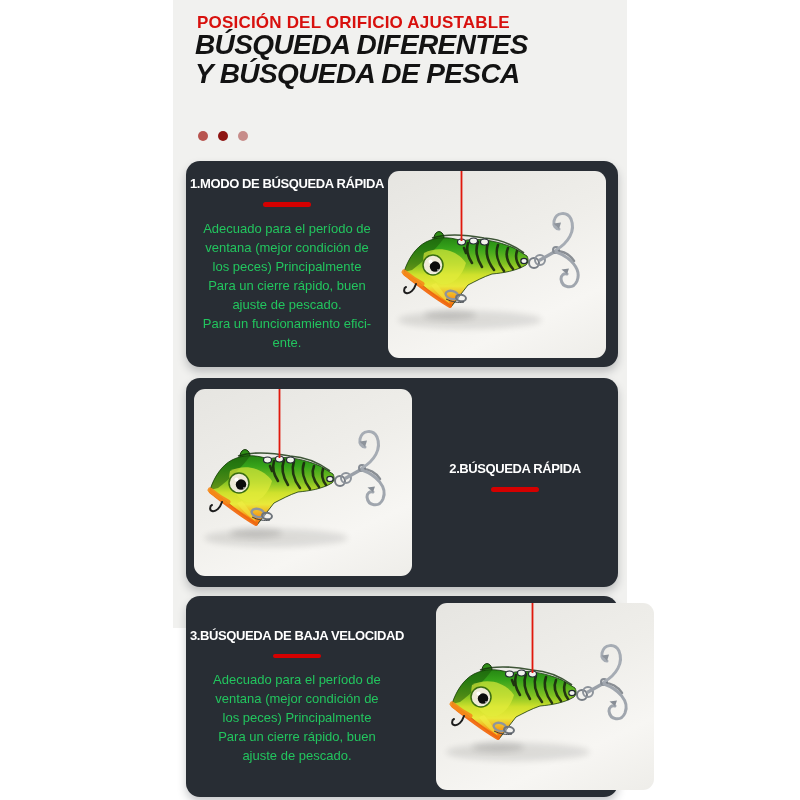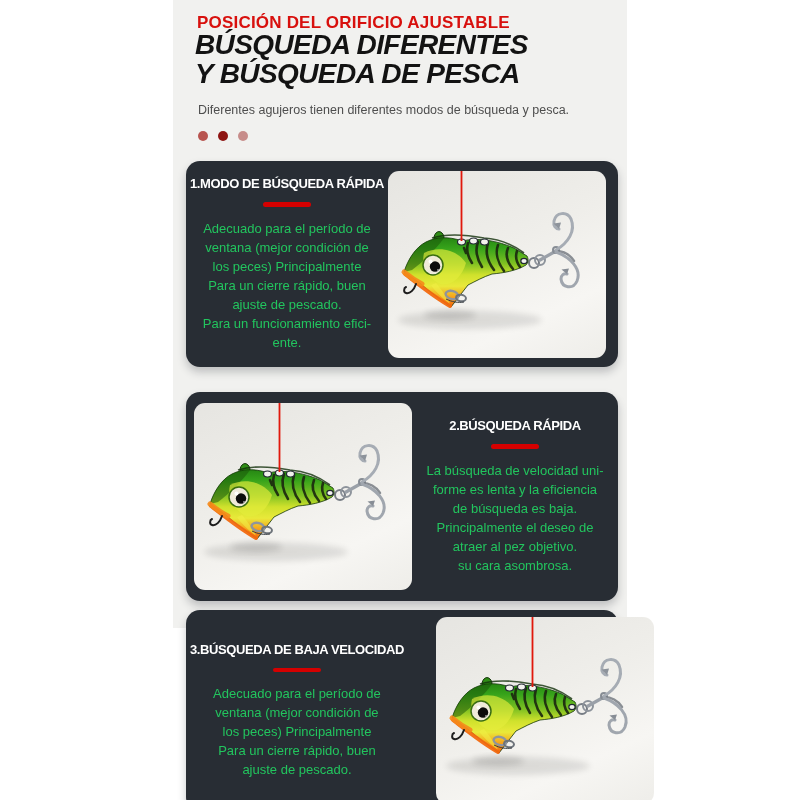--- a/index.html
+++ b/index.html
@@ -13,21 +13,21 @@
              letter-spacing:0.2px; color:var(--eyebrow-color,#d8100d); }
   .page-title { position:absolute; left:22px; top:30px; font-size:28px; line-height:29px;
                 font-weight:800; font-style:italic; letter-spacing:-0.6px; color:#131313; }
   .subtitle { position:absolute; left:25px; top:103px; font-size:12.5px; color:#4e4e4e; }
   .dots { position:absolute; left:25px; top:131px; display:flex; gap:10px; }
   .dot { width:10px; height:10px; border-radius:50%; background:#a33; }
 
   .panels { position:absolute; left:13px; top:161px; width:432px; }
   .panel { background:var(--panel-bg,#282d34); border-radius:14px; display:flex;
            box-shadow:0 5px 9px rgba(40,45,52,0.25); }
-  .panel-1 { height:206px; margin-bottom:25px; }
+  .panel-1 { height:206px; margin-bottom:11px; }
   .panel-2 { height:209px; margin-bottom:9px; flex-direction:row-reverse; }
   .panel-3 { height:201px;gap:28px; }
 
   .text-col { flex:1; display:flex; flex-direction:column; justify-content:center;
               align-items:center; padding:0 4px; }
   .panel-title { color:#ffffff; font-size:13px; font-weight:700; letter-spacing:-0.4px;
                  white-space:nowrap; text-align:center; }
   .title-underline { width:48px; height:4.5px; border-radius:2.5px;
                      background:var(--accent-red,#d50000); margin:11px auto 12px auto; }
   .panel-body { color:#22c55e; font-size:13px; line-height:19px; text-align:center;
@@ -124,21 +124,20 @@
 <div class="stage">
   <div class="content-col">
 
     <div class="eyebrow">POSICIÓN DEL ORIFICIO AJUSTABLE</div>
 
     <div class="page-title">
       <div>BÚSQUEDA DIFERENTES</div>
       <div>Y BÚSQUEDA DE PESCA</div>
     </div>
 
-    <div class="subtitle">Diferentes agujeros tienen diferentes modos de búsqueda y pesca.</div>
 
     <div class="dots">
       <span class="dot" style="background: rgb(184, 84, 79);"></span>
       <span class="dot" style="background: rgb(142, 20, 18);"></span>
       <span class="dot" style="background: rgb(199, 141, 138);"></span>
     </div>
 
     <div class="panels">
 
       <section class="panel panel-1">
@@ -158,26 +157,20 @@
             <use href="#lure-art"></use>
             <line id="lure-line-0" x1="73.5" y1="-2" x2="73.5" y2="70" stroke="#e0180c" stroke-width="1.8"></line>
           </svg>
         </div>
       </section>
 
       <section class="panel panel-2">
         <div class="text-col">
           <div class="panel-title">2.BÚSQUEDA RÁPIDA</div>
           <div class="title-underline"></div>
-          <div class="panel-body">La búsqueda de velocidad uni-
-forme es lenta y la eficiencia
-de búsqueda es baja.
-Principalmente el deseo de
-atraer al pez objetivo.
-su cara asombrosa.</div>
         </div>
         <div class="photo-card">
           <svg viewBox="0 0 218 187">
             <use href="#lure-art"></use>
             <line id="lure-line-1" x1="85.5" y1="-2" x2="85.5" y2="69" stroke="#e0180c" stroke-width="1.8"></line>
           </svg>
         </div>
       </section>
 
       <section class="panel panel-3">

